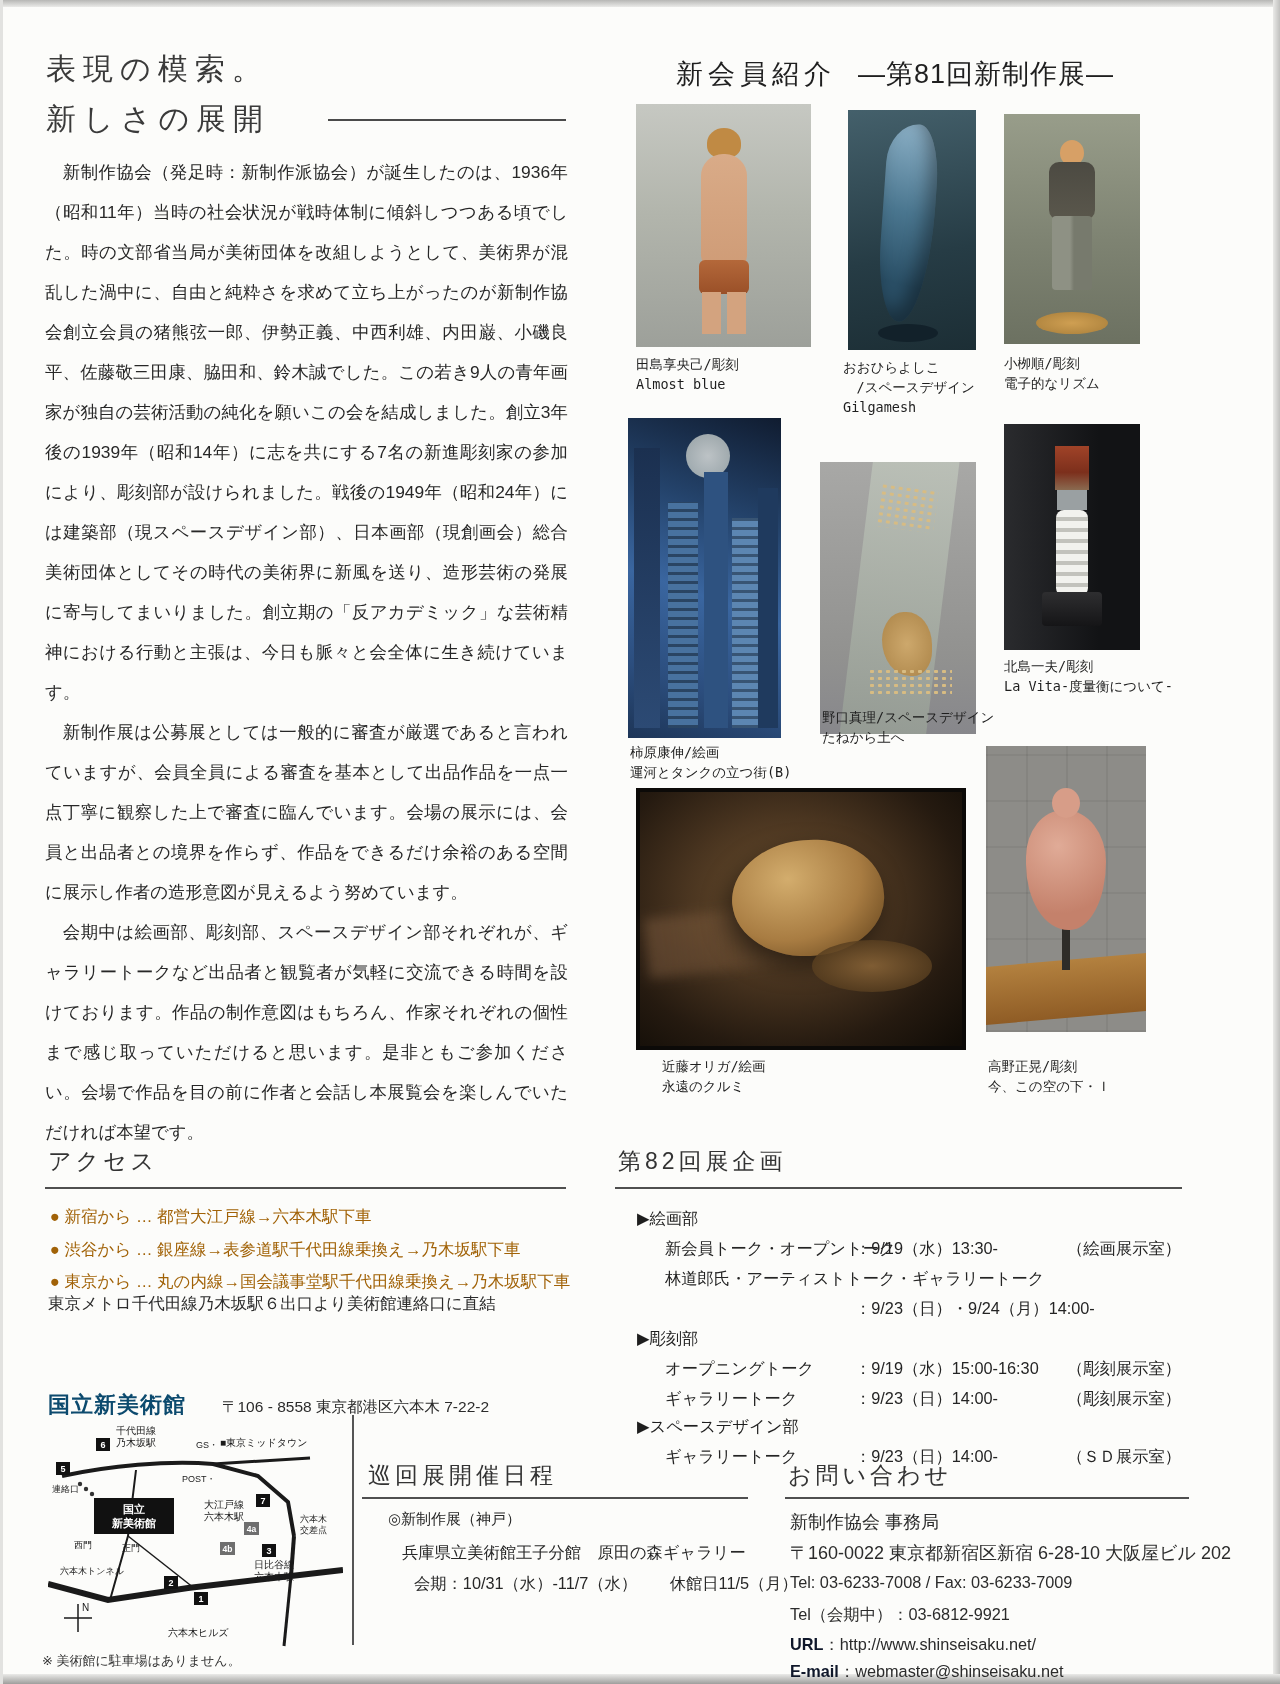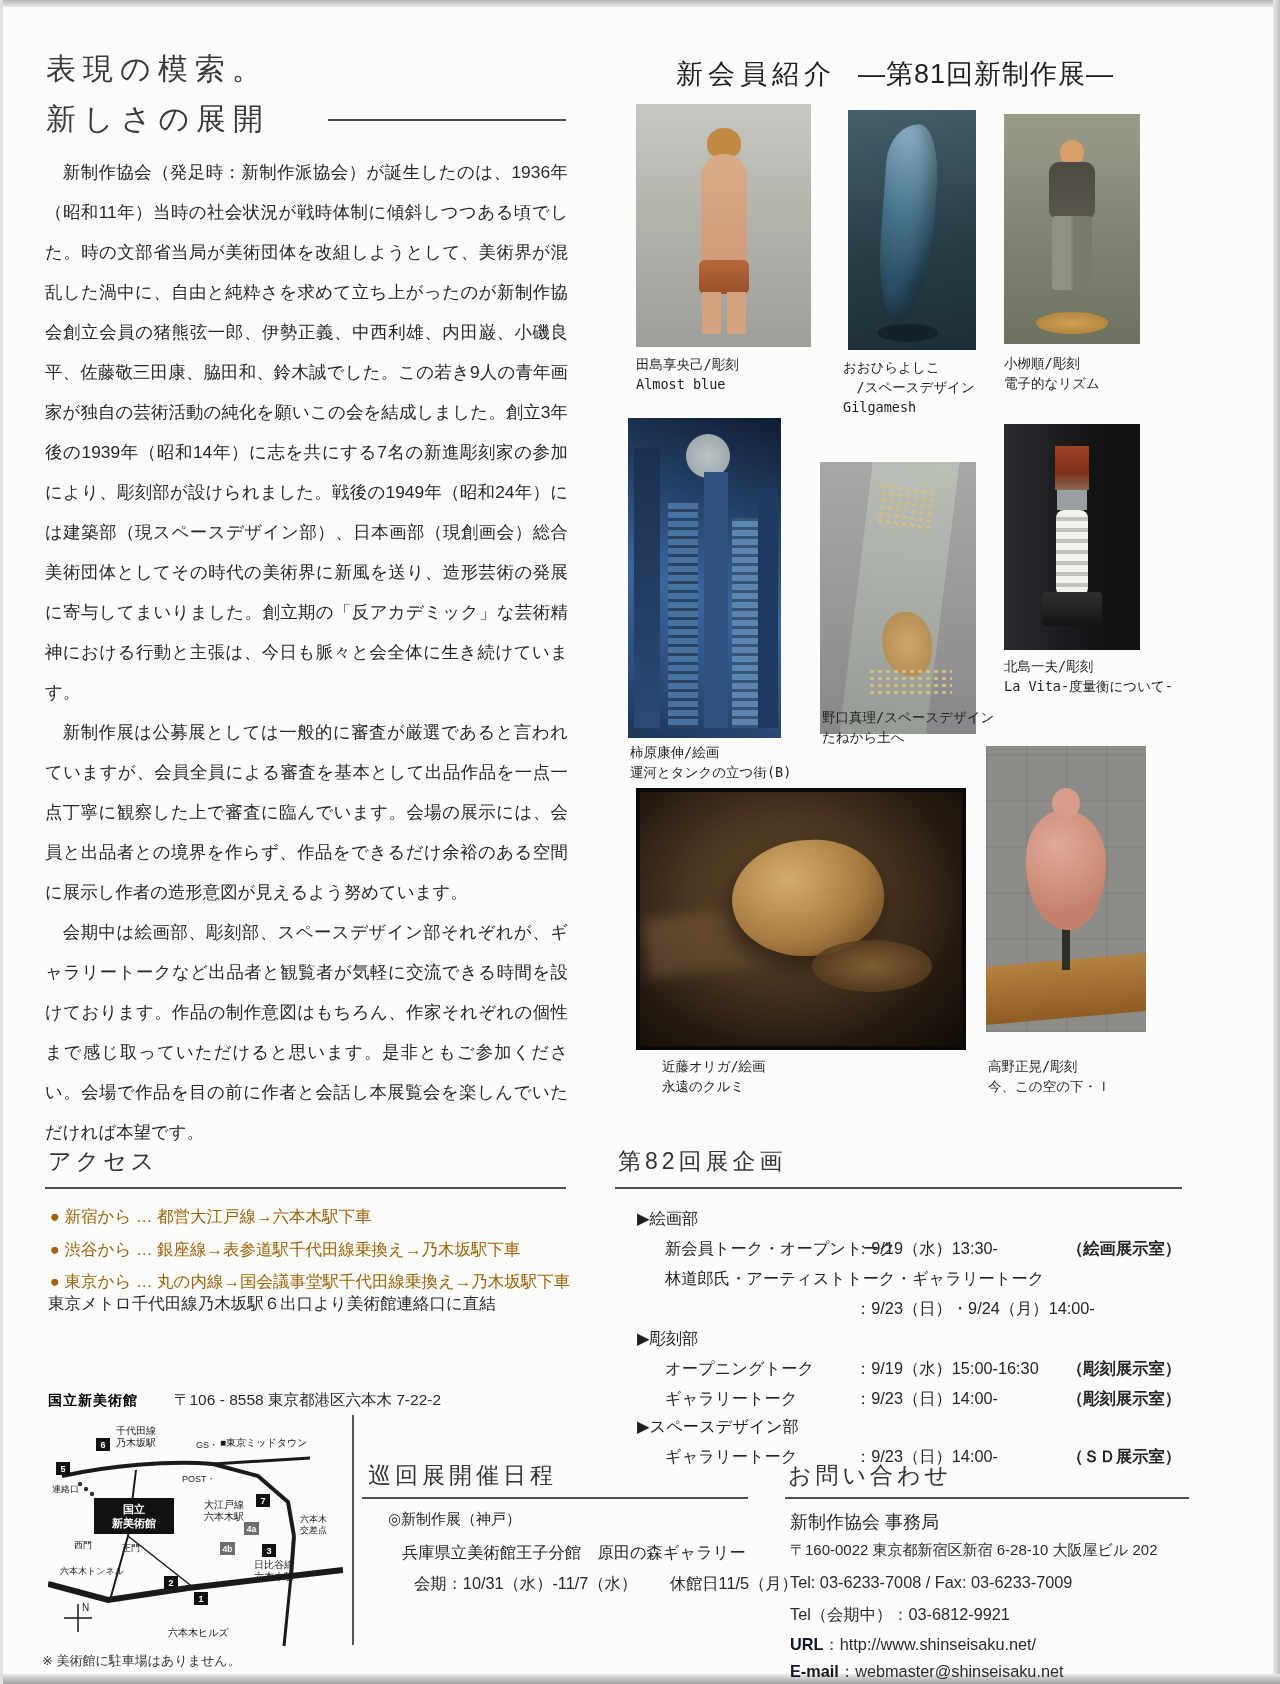--- a/index.html
+++ b/index.html
@@ -100,35 +100,35 @@
 
   
   .sec-heading{position:absolute;font-size:23px;letter-spacing:4px;color:#333;}
   .sec-rule{position:absolute;height:2px;background:#4f4f4f;}
 
   
   .routes{left:50px;top:1200px;font-size:16.5px;line-height:32.5px;color:#a16207;}
   .routes div{white-space:nowrap;}
   .notes{left:48px;top:1288px;font-size:16.5px;line-height:31px;color:#2b2b2b;}
   .venue{left:48px;top:1390px;font-size:16px;white-space:nowrap;}
-  .venue-name{font-size:14px;font-weight:bold;letter-spacing:1px;color:#000000;}
+  .venue-name{font-size:22px;font-weight:bold;letter-spacing:1px;color:#0c4a6e;}
   .venue-address{margin-left:36px;font-size:15.5px;color:#2b2b2b;}
   .parking{left:42px;top:1652px;font-size:13px;color:#333;}
 
   
   .map{left:48px;top:1418px;width:295px;height:230px;}
   .map text{fill:#1a1a1a;font-family:"Liberation Sans","DejaVu Sans",sans-serif;}
   .map .ex-t{fill:#fff;font-weight:bold;}
 
   
   .sch{left:615px;top:1200px;width:570px;height:262px;font-size:16.3px;color:#242424;}
   .sch .g{position:absolute;left:22px;white-space:nowrap;color:#1e1e1e;}
   .sch .nm{position:absolute;left:50px;white-space:nowrap;}
   .sch .tm{position:absolute;left:240px;white-space:nowrap;}
-  .sch .rm{position:absolute;right:4px;white-space:nowrap;font-weight:bold;}
+  .sch .rm{position:absolute;right:4px;white-space:nowrap;}
 
   
   .vdiv{left:352px;top:1415px;width:2px;height:230px;background:#555;}
   .tour-l1{left:388px;top:1510px;font-size:15px;}
   .tour-l2{left:402px;top:1542px;font-size:16.3px;}
   .tour-l3{left:414px;top:1573px;font-size:16.3px;}
   .ct{position:absolute;left:790px;font-size:16.3px;color:#2b2b2b;white-space:nowrap;}
   .ct b{color:#0f172a;}
 </style>
 </head>
@@ -352,21 +352,21 @@
   <div class="abs vdiv"></div>
   <div class="sec-heading" style="left:368px;top:1460px;">巡回展開催日程</div>
   <div class="sec-rule" style="left:362px;top:1497px;width:386px;"></div>
   <div class="abs tour-l1">◎新制作展（神戸）</div>
   <div class="abs tour-l2">兵庫県立美術館王子分館　原田の森ギャラリー</div>
   <div class="abs tour-l3">会期：10/31（水）-11/7（水）　　休館日11/5（月）</div>
 
   <div class="sec-heading" style="left:788px;top:1460px;">お問い合わせ</div>
   <div class="sec-rule" style="left:785px;top:1497px;width:404px;"></div>
   <div class="ct" style="top:1510px;font-size:18px;">新制作協会 事務局</div>
-  <div class="ct" style="top:1541px;font-size:15px;">〒160-0022 東京都新宿区新宿 6-28-10 大阪屋ビル 202</div>
+  <div class="ct" style="top:1541px;font-size:18px;">〒160-0022 東京都新宿区新宿 6-28-10 大阪屋ビル 202</div>
   <div class="ct" style="top:1573px;">Tel: 03-6233-7008 / Fax: 03-6233-7009</div>
   <div class="ct" style="top:1604px;">Tel（会期中）：03-6812-9921</div>
   <div class="ct" style="top:1634px;">
     <b>URL</b><span>：http://www.shinseisaku.net/</span>
   </div>
   <div class="ct" style="top:1661px;">
     <b>E-mail</b><span>：webmaster@shinseisaku.net</span>
   </div>
 
 </div>

